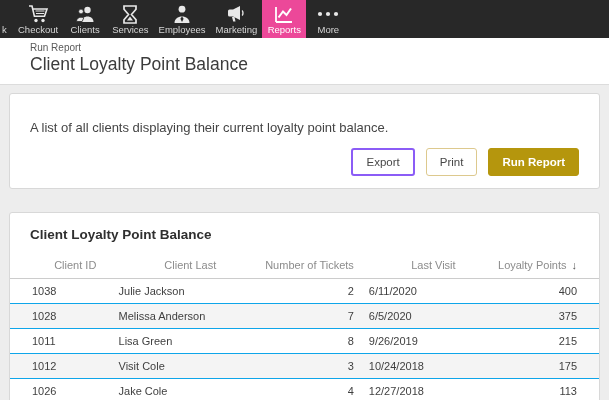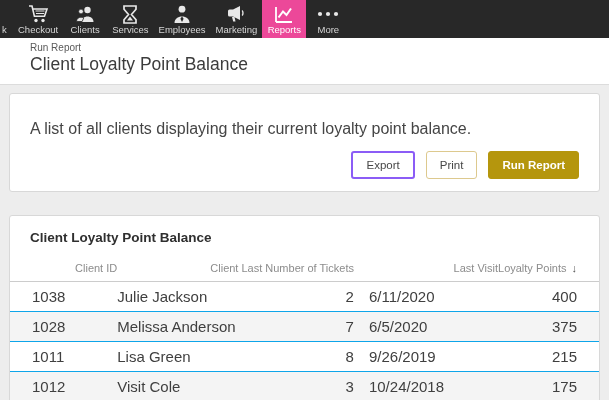--- a/index.html
+++ b/index.html
@@ -59,21 +59,21 @@
     border-radius: 3px;
   }
   .card--general { padding: 13px 20px 12px; margin-bottom: 23px; }
 
   .gi-header { display: flex; align-items: center; }
   .gi-title { font-size: 14px; font-weight: 700; color: #3a3a3a; }
   .fav-link { display: flex; align-items: center; margin-left: 14px; cursor: pointer; }
   .star-icon { color: #c9a227; font-size: 14px; line-height: 1; margin-right: 5px; }
   .fav-label { font-size: 11px; color: #c9a227; }
 
-  .gi-desc { font-size: 16px; color: #454545; margin-top: 13px; }
+  .gi-desc { font-size: 13px; color: #454545; margin-top: 13px; }
 
   .gi-buttons { display: flex; justify-content: flex-end; gap: 11px; margin-top: 13px; }
   .btn {
     font-size: 11.5px;
     padding: 6px 13px;
     border-radius: 3px;
     background: #ffffff;
     cursor: pointer;
     font-family: "Liberation Sans", sans-serif;
   }
@@ -83,28 +83,28 @@
 
   
   .card--table { padding: 12px 0 0; min-height: 210px; }
   .report-title { font-size: 13.5px; font-weight: 700; color: #2f2f2f; padding: 2px 20px 12px; }
 
   table { width: 100%; border-collapse: collapse; }
   th {
     font-size: 11px;
     font-weight: 400;
     color: #8c8c8c;
-    text-align: right;
+    text-align: center;
     padding: 5px 0 7px;
     border-bottom: 1px solid #cccccc;
     cursor: pointer;
     white-space: nowrap;
   }
   td {
-    font-size: 15px;
+    font-size: 11px;
     color: #3f3f3f;
     padding: 6px 0;
     white-space: nowrap;
   }
   .col0 { padding-left: 22px; width: 112px; }
   .col1 { width: 148px; }
   .col2 { text-align: right; width: 92px; }
   .col3 { padding-left: 15px; width: 150px; }
   .col4 { text-align: right; padding-right: 22px; }
   tbody tr:nth-child(even) { background: #f4f4f4; }

